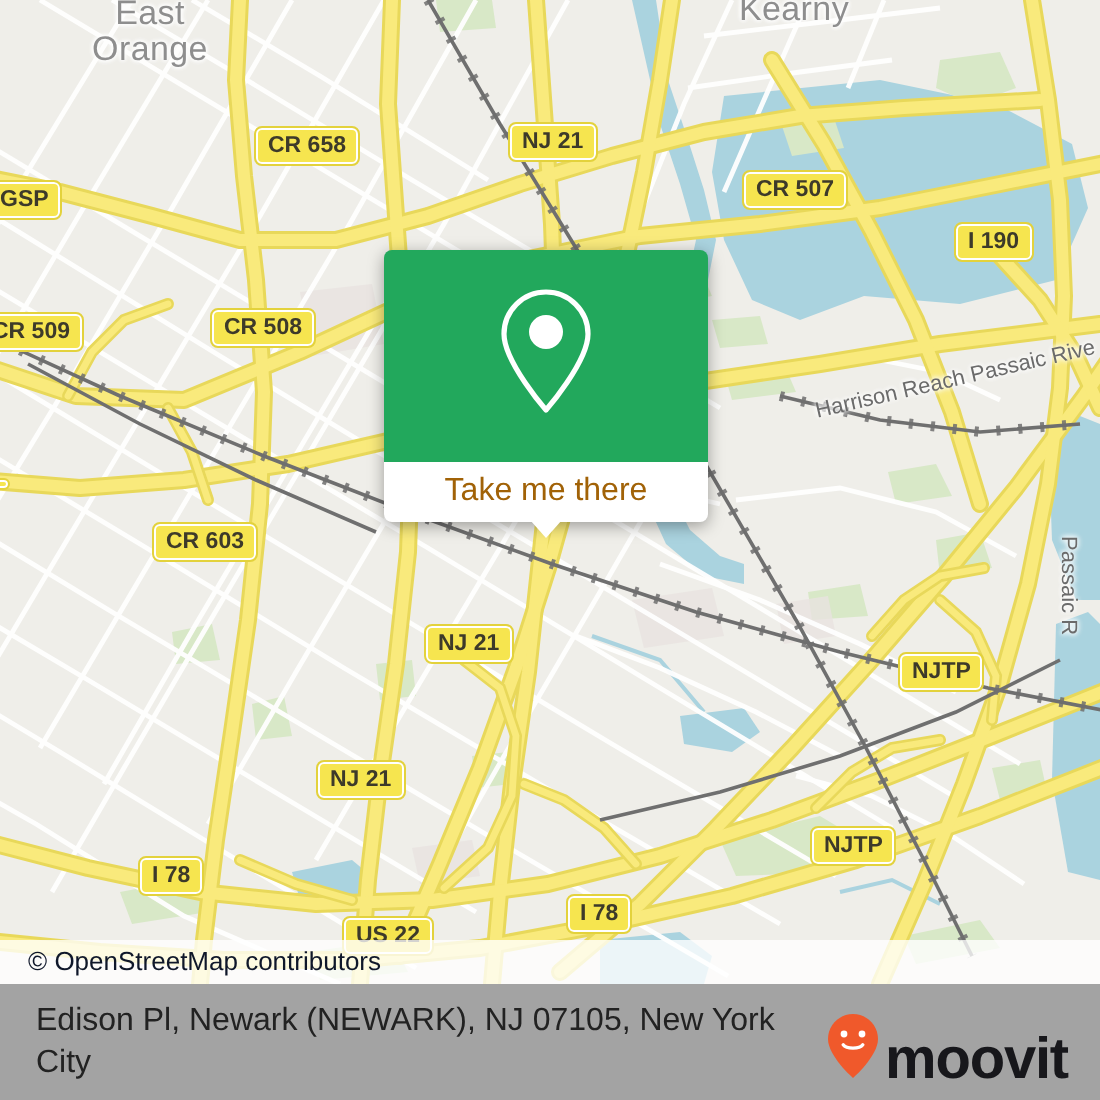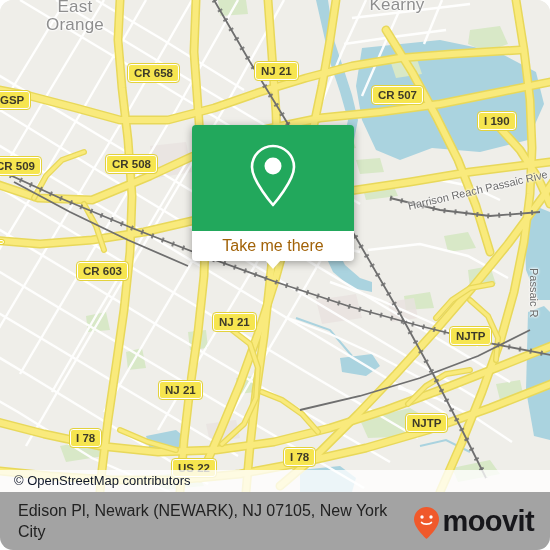--- a/index.html
+++ b/index.html
@@ -1,18 +1,18 @@
 <!DOCTYPE html>
 <html><head>
 <meta charset="utf-8">
 <style>
   html,body{margin:0;padding:0;}
   body{width:550px;height:550px;overflow:hidden;background:#ffffff;
        font-family:"Liberation Sans","DejaVu Sans",sans-serif;}
-  #app{position:relative;width:550px;height:550px;overflow:hidden;border-radius:13px;}
+  #app{position:relative;width:550px;height:550px;overflow:hidden;}
 
   
   .map{position:absolute;left:0;top:0;width:550px;height:492px;
        background:#efeee9;overflow:hidden;}
   .map svg{position:absolute;left:0;top:0;}
 
   
   .city-label{position:absolute;color:#8e8e8e;font-size:17px;line-height:18px;
       letter-spacing:.2px;text-align:center;white-space:pre;
       text-shadow:0 0 3px #fff,0 0 3px #fff,0 0 2px #fff,0 0 2px #fff;}
@@ -39,21 +39,21 @@
   .popup-bottom span{font-size:16px;color:#a16207;}
   .popup-tail{position:absolute;left:73px;top:160px;width:0;height:0;
       border-left:8px solid transparent;border-right:8px solid transparent;
       border-top:9px solid #ffffff;}
 
   
   .footer{position:absolute;left:0;top:492px;width:550px;height:58px;
       background:#a3a3a3;}
   .footer-text{position:absolute;left:18px;top:8px;width:390px;
       font-size:16px;line-height:21px;color:#222222;}
-  .logo{position:absolute;right:16px;top:14px;display:flex;align-items:flex-start;}
+  .logo{position:absolute;right:16px;top:14px;display:flex;align-items:flex-end;}
   .logo-word{font-size:29px;font-weight:bold;color:#17171b;letter-spacing:-0.6px;
       line-height:30px;margin-left:3px;}
 </style>
 </head>
 <body>
 
 <div id="app">
 
   <div class="map">
 

